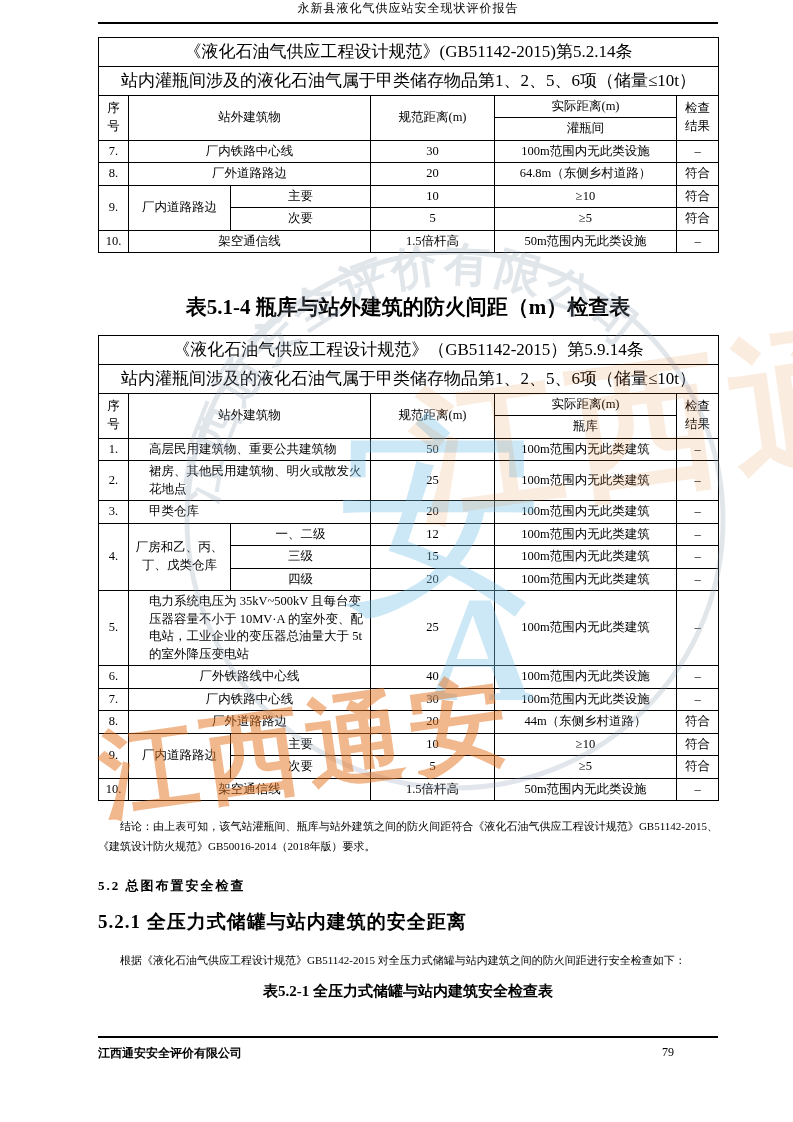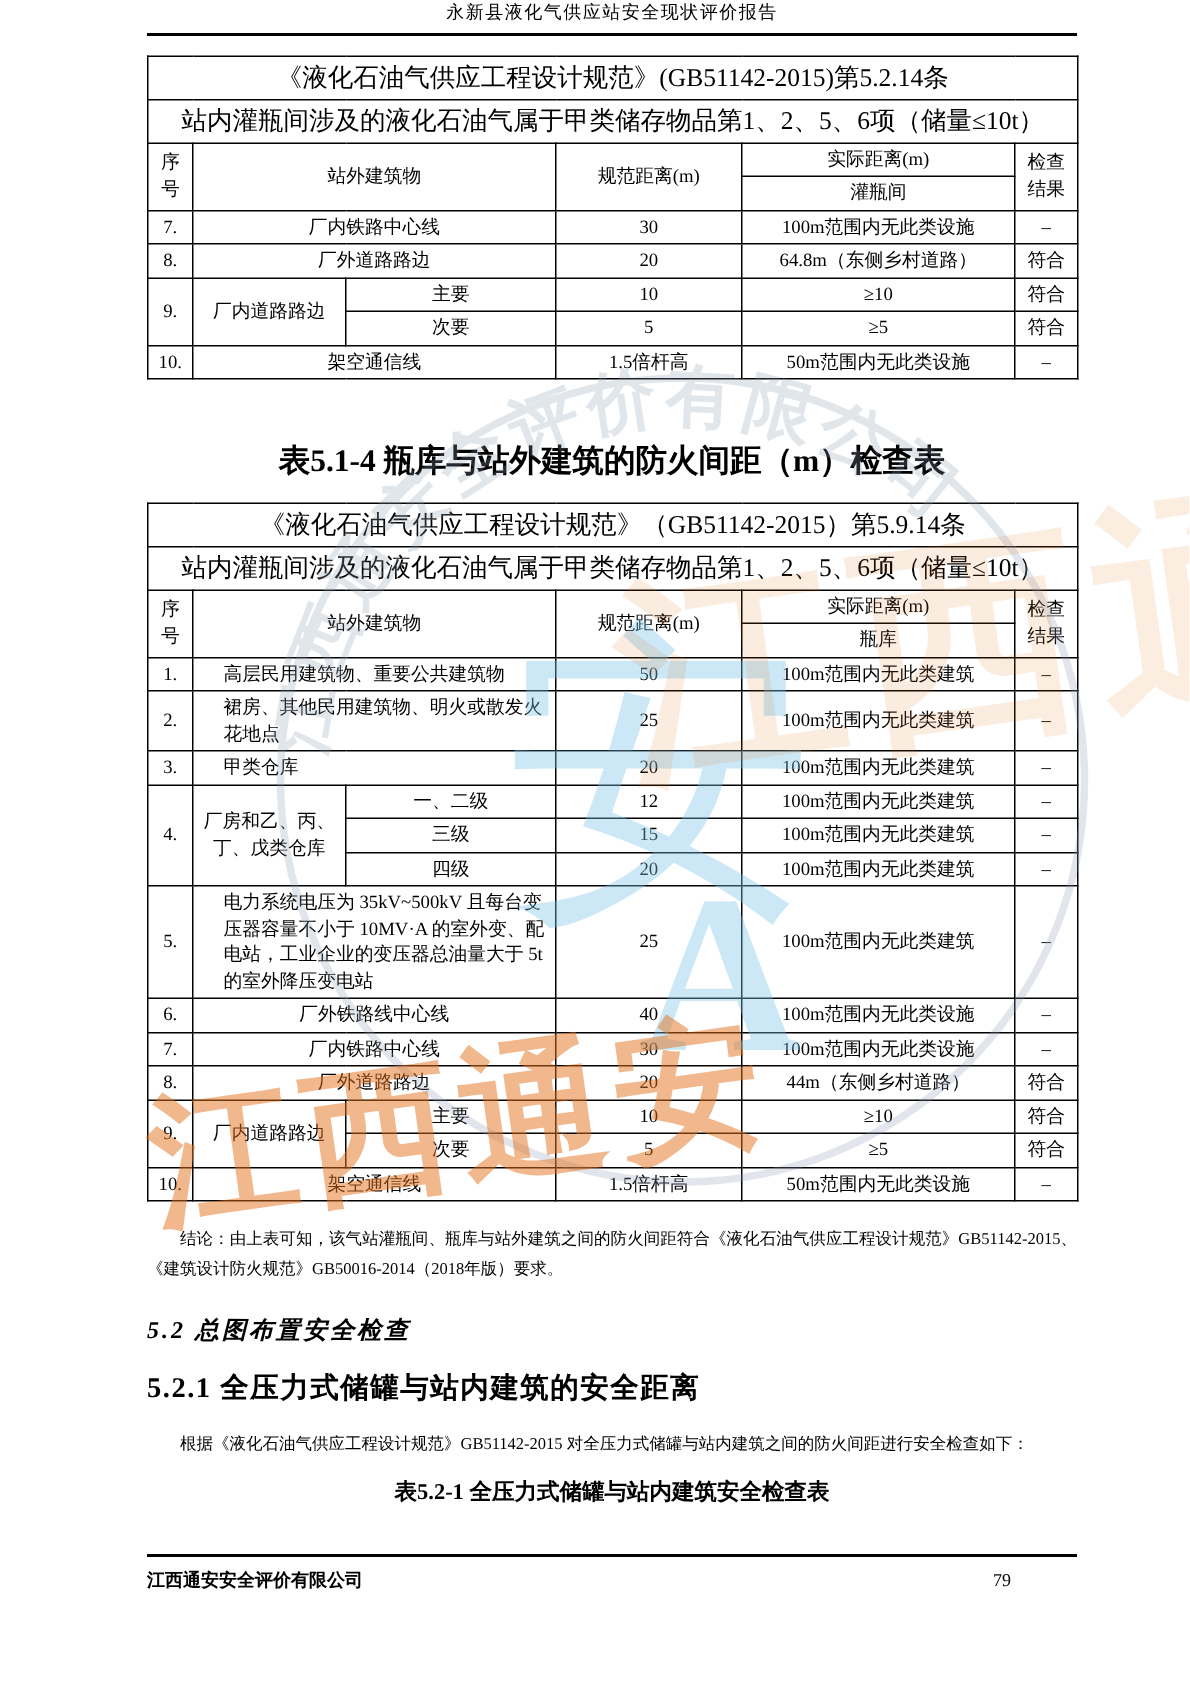--- a/index.html
+++ b/index.html
@@ -18,27 +18,27 @@
     border:1px solid #000;font-size:12.5px;line-height:1.4;text-align:center;
     vertical-align:middle;padding:2px 3px;word-break:break-all;
   }
   table.report td.cap{font-size:17px;}
   table.report td.left{text-align:left;padding-left:20px;}
   .c-seq{width:30px}.c-bmain{width:102px}.c-bsub{width:140px}
   .c-code{width:124px}.c-actual{width:182px}.c-result{width:42px}
 
   .tbl-title{margin-top:40px;text-align:center;font-weight:bold;font-size:21px;}
   .para{margin-top:16px;font-size:11px;line-height:1.8;text-align:justify;text-indent:2em;}
-  .h-52{margin-top:20px;font-size:16px;font-weight:bold;font-style:italic;letter-spacing:2px;}
+  .h-52{margin-top:20px;font-size:13px;font-weight:bold;letter-spacing:2px;}
   .h-521{margin-top:14px;font-size:19px;font-weight:bold;letter-spacing:1px;}
   .tbl-title2{margin-top:10px;text-align:center;font-weight:bold;font-size:15px;}
 
   .doc-footer{
     position:absolute;left:98px;width:620px;top:1036px;z-index:2;
-    border-top:2px solid #000;padding-top:7px;display:flex;align-items:center;font-size:12px;
+    border-top:2px solid #000;padding-top:7px;display:flex;align-items:flex-start;font-size:12px;
   }
   .doc-footer .f-left{flex:1;text-align:left;font-weight:bold;}
   .doc-footer .f-center{width:100px;text-align:center;}
   .doc-footer .f-right{flex:1;text-align:right;font-weight:bold;}
 
   .watermark{position:absolute;left:0;top:0;width:793px;height:1122px;pointer-events:none;z-index:3;}
   .watermark text{font-family:"Liberation Serif","DejaVu Serif",serif;}
 </style>
 </head>
 <body>

